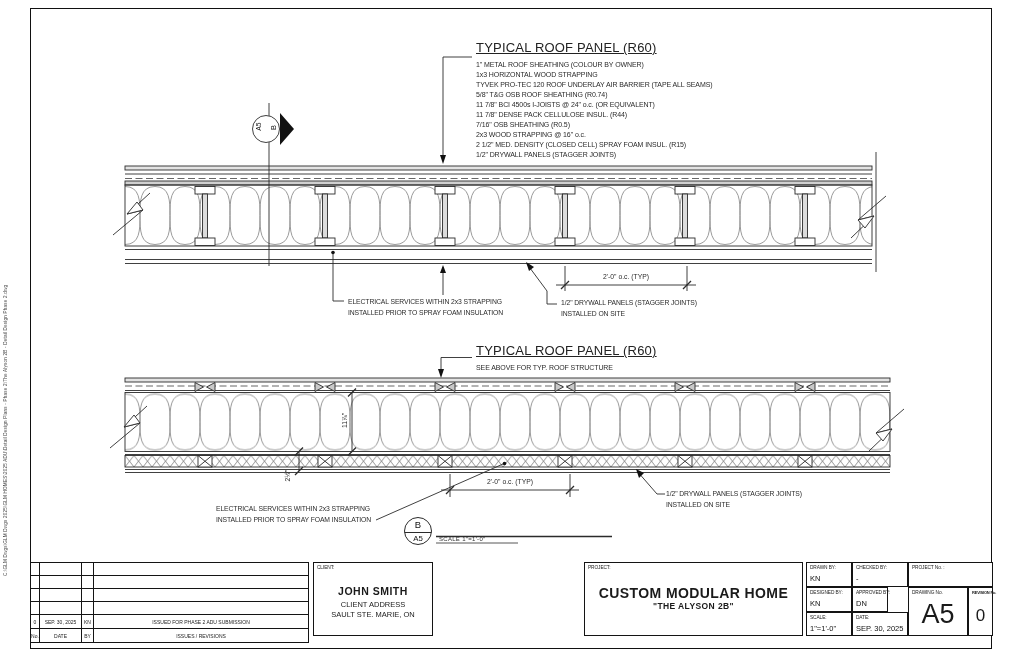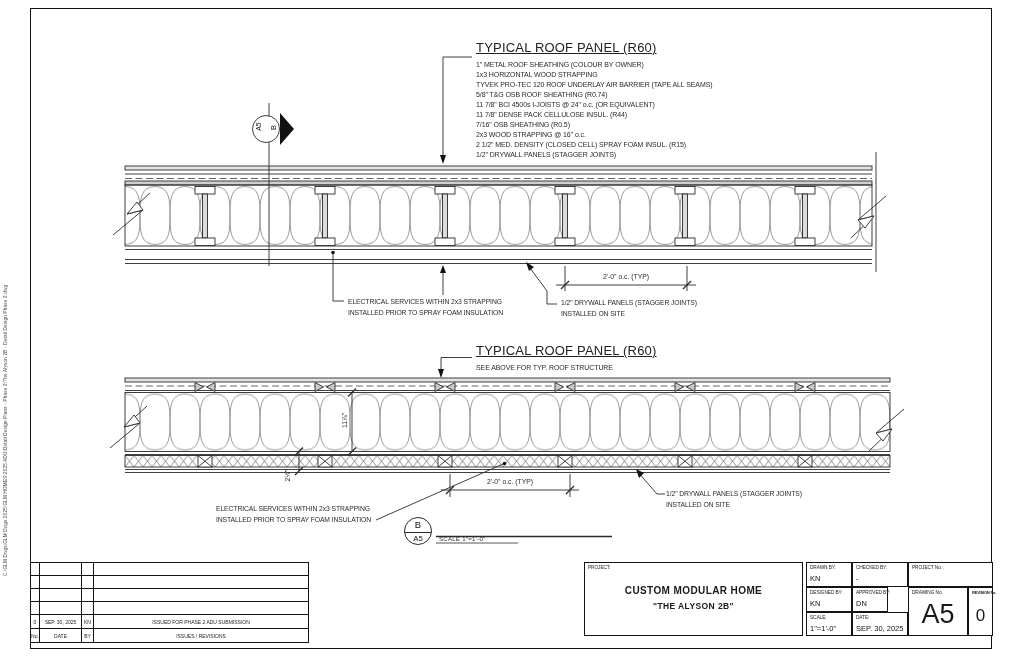--- a/index.html
+++ b/index.html
@@ -288,25 +288,31 @@
     </tr>
     <tr class="txt">
       <td>No.</td>
       <td>DATE</td>
       <td>BY</td>
       <td>ISSUES / REVISIONS</td>
     </tr>
   </tbody>
     </table>
 
+  <div class="cell" style="left:313px;top:562px;width:120px;height:74px">
+    <div class="lab">CLIENT:</div>
+    <div class="abs ctr bold nw" style="top:22px;font-size:10.5px;letter-spacing:.5px">JOHN SMITH</div>
+    <div class="abs ctr nw" style="top:37px;font-size:7.5px">CLIENT ADDRESS</div>
+    <div class="abs ctr nw" style="top:47px;font-size:7.5px">SAULT STE. MARIE, ON</div>
+  </div>
 
 
   <div class="cell" style="left:584px;top:562px;width:219px;height:74px">
     <div class="lab">PROJECT:</div>
-    <div class="abs ctr bold nw" style="top:22px;font-size:10px;letter-spacing:.4px">CUSTOM MODULAR HOME</div>
+    <div class="abs ctr bold nw" style="top:22px;font-size:14px;letter-spacing:.4px">CUSTOM MODULAR HOME</div>
     <div class="abs ctr bold nw" style="top:38px;font-size:8.5px;letter-spacing:.4px">"THE ALYSON 2B"</div>
   </div>
 
   <div class="cell" style="left:806px;top:562px;width:46px;height:25px">
     <div class="lab">DRAWN BY:</div>
     <div class="val">KN</div>
   </div>
   <div class="cell" style="left:852px;top:562px;width:56px;height:25px">
     <div class="lab">CHECKED BY:</div>
     <div class="val">-</div>

